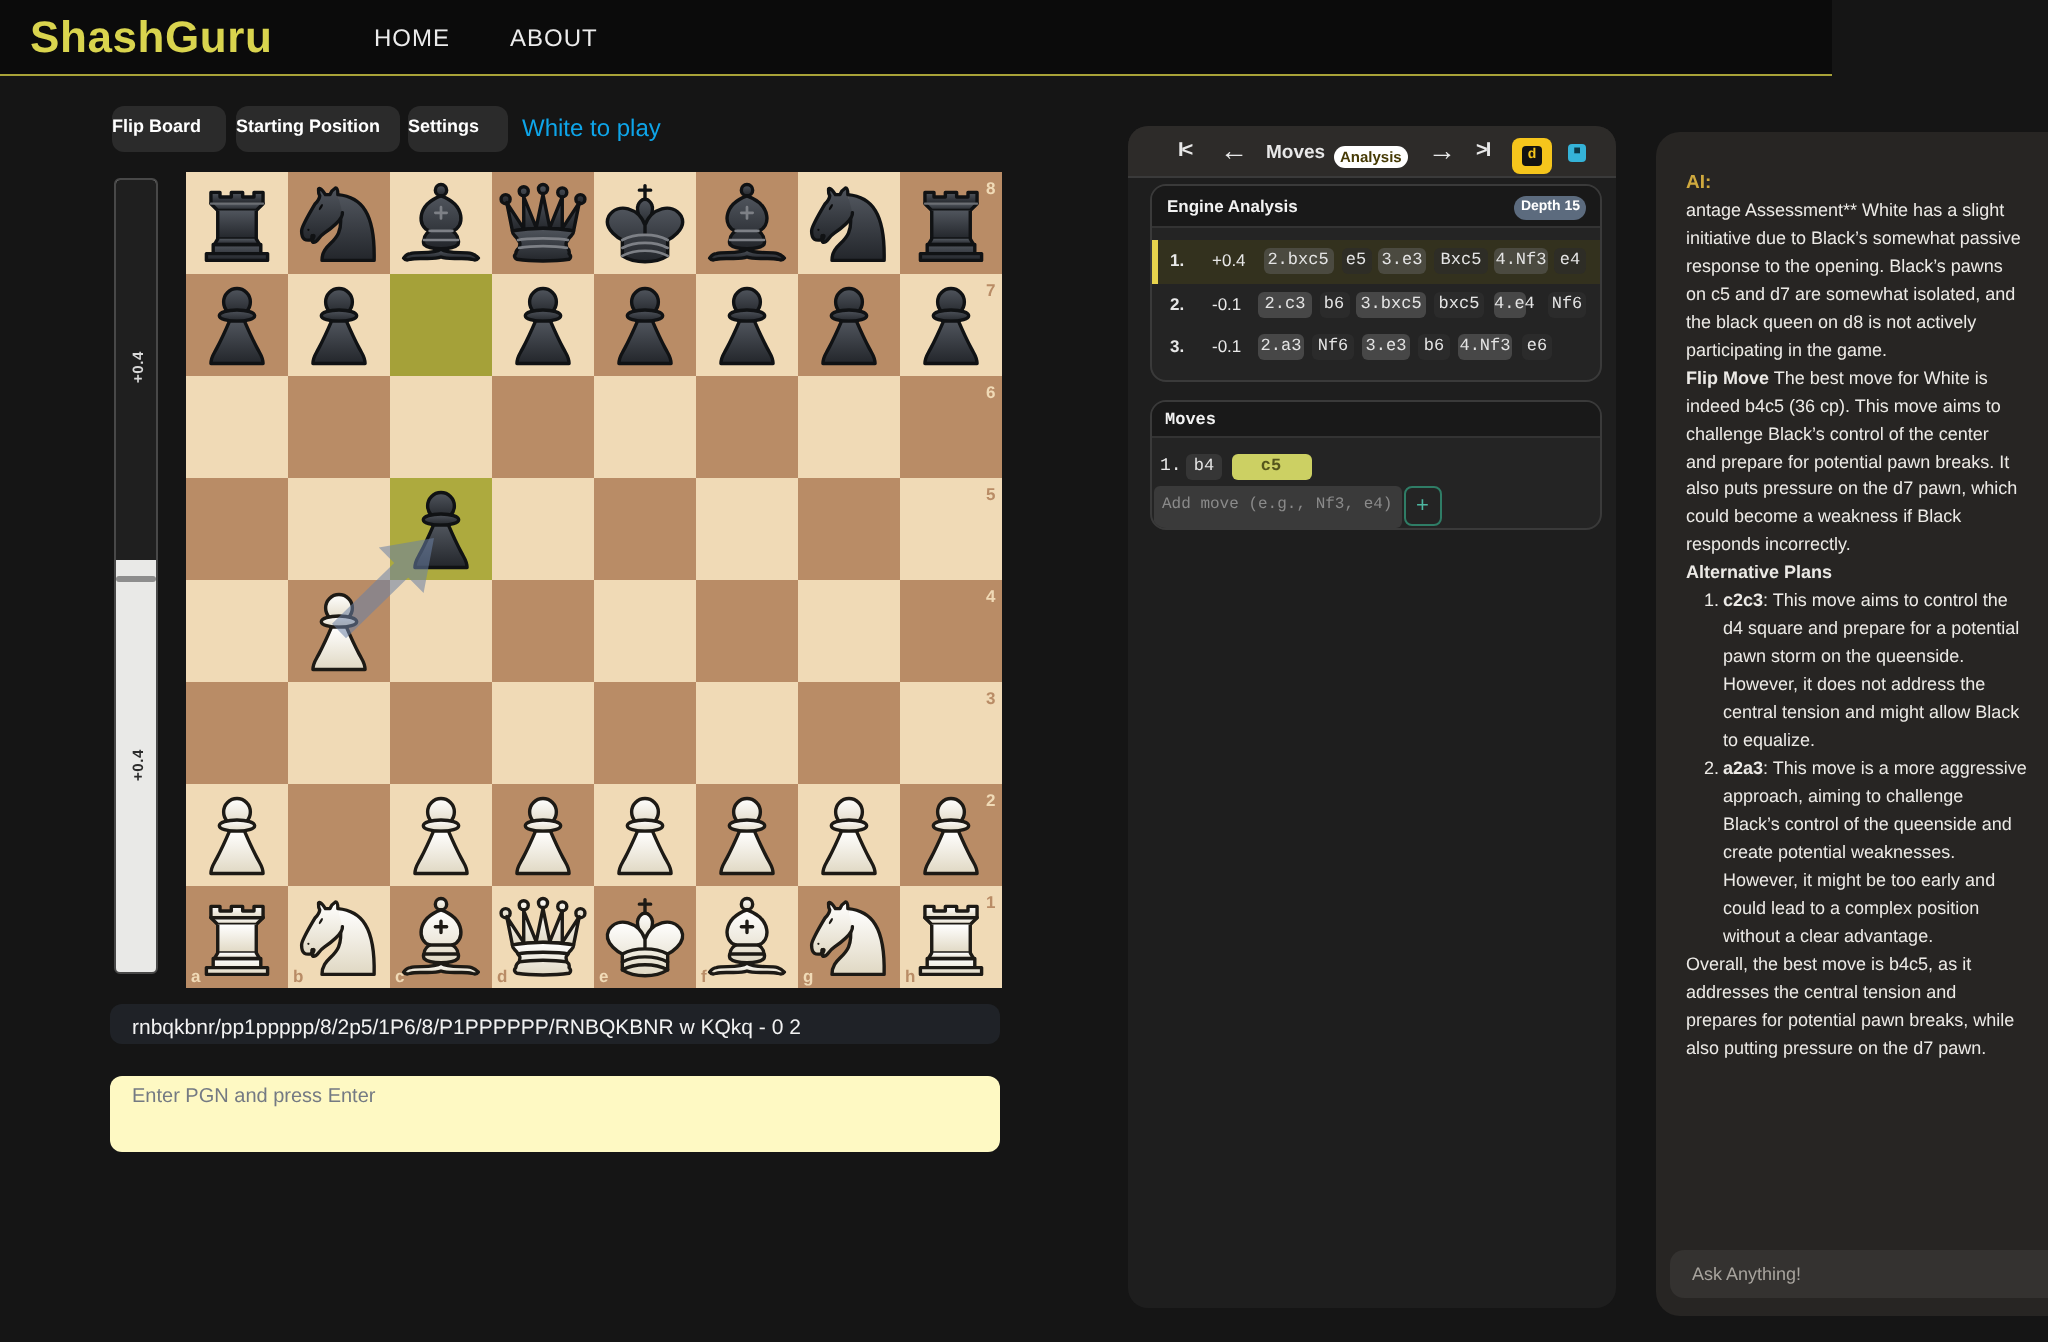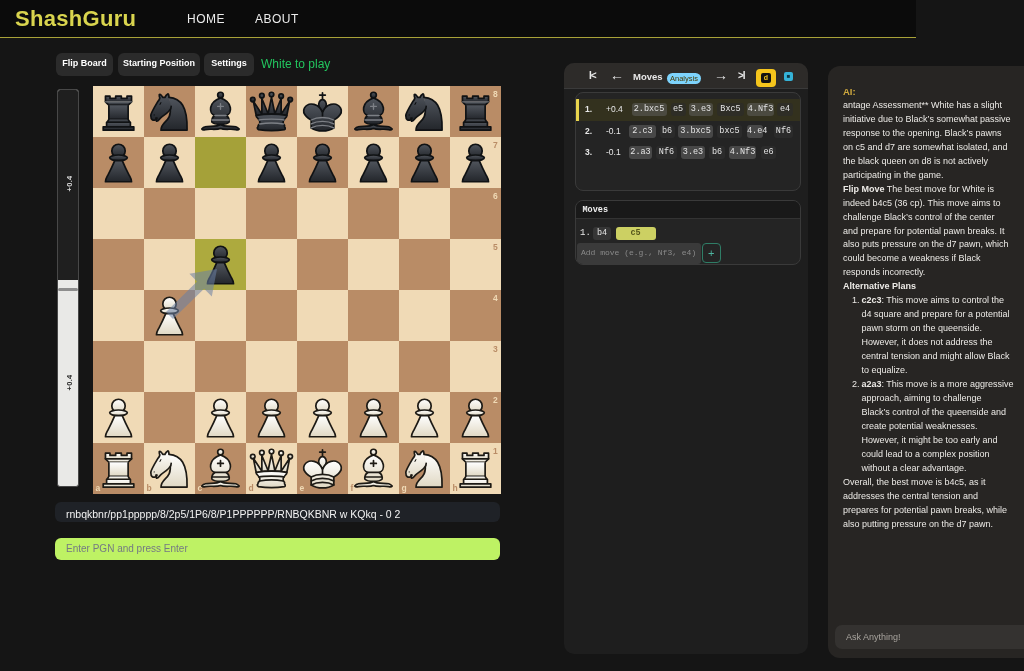--- a/index.html
+++ b/index.html
@@ -2,35 +2,35 @@
 <html><head><meta charset="utf-8">
 <style>
 *{margin:0;padding:0;box-sizing:border-box}
 html,body{width:1024px;height:671px;overflow:hidden;background:#151515;font-family:"Liberation Sans",sans-serif}
 .abs{position:absolute}
 
 .nav{position:absolute;left:0;top:0;width:916px;height:38px;background:#0b0b0b;border-bottom:1.5px solid #a8a238}
 .brand{position:absolute;left:15px;top:6px;font-size:22px;font-weight:bold;color:#d9d44e;letter-spacing:.3px}
 .nl{position:absolute;top:12px;font-size:12px;color:#ececec;letter-spacing:.5px}
 
-.btn{position:absolute;background:#2b2b2b;border-radius:6px;color:#fff;font-size:9px;font-weight:bold;text-align:center;line-height:21px;height:23px;white-space:nowrap}
-.wtp{position:absolute;color:#22c55e;font-size:12px}
+.btn{position:absolute;background:#2b2b2b;border-radius:6px;color:#fff;font-size:9px;font-weight:bold;text-align:left;line-height:21px;height:23px;white-space:nowrap}
+.wtp{position:absolute;color:#0ea5e9;font-size:12px}
 
 .ebar{position:absolute;left:57px;top:89px;width:22px;height:398px;border:1px solid #484848;border-radius:3px;background:#e9e9e7;overflow:hidden}
 .ebar .dark{position:absolute;left:0;top:0;width:100%;height:190px;background:#1f1f1f}
 .ebar .mid{position:absolute;left:0;top:198px;width:100%;height:2.5px;background:#8d8d8d}
 .ev{position:absolute;font-size:7.5px;font-weight:bold;transform:rotate(-90deg);transform-origin:center;letter-spacing:.3px}
 
 .fen{position:absolute;left:55px;top:502px;width:445px;height:20px;background:#1f2227;border-radius:6px;color:#f2f2f2;font-size:10.5px;line-height:24px;padding-left:11px;white-space:nowrap}
-.pgn{position:absolute;left:55px;top:538px;width:445px;height:22px;background:#bef264;border-radius:6px;color:#747a83;font-size:10px;line-height:21px;padding-left:11px}
+.pgn{position:absolute;left:55px;top:538px;width:445px;height:38px;background:#fef9c3;border-radius:6px;color:#747a83;font-size:10px;line-height:21px;padding-left:11px}
 
 .mid{position:absolute;left:564px;top:63px;width:244px;height:591px;background:#1e1e1e;border-radius:10px}
 .mnav{position:absolute;left:0;top:0;width:244px;height:26px;background:#2d2b29;border-radius:10px 10px 0 0;border-bottom:1px solid #3a3a3a}
 .mnav .ic{position:absolute;color:#e8e8e8;white-space:nowrap}
-.pillA{position:absolute;left:103px;top:9.5px;background:#7dd3fc;color:#463a05;font-size:7.5px;font-weight:normal;border-radius:6px;padding:0 3px;line-height:11px;height:11px}
+.pillA{position:absolute;left:103px;top:9.5px;background:#ffffff;color:#463a05;font-size:7.5px;font-weight:bold;border-radius:6px;padding:0 3px;line-height:11px;height:11px}
 .ybtn{position:absolute;left:192px;top:5.5px;width:20px;height:18px;background:#f5c51c;border-radius:4px}
 .ybtn .inner{position:absolute;left:5px;top:4px;width:10px;height:10px;background:#121212;border-radius:2px;color:#f5c51c;font-size:7px;font-weight:bold;text-align:center;line-height:10px}
 .cbtn{position:absolute;left:220px;top:9px;width:9px;height:9px;background:#35b3d8;border-radius:2px;color:#0c3745;font-size:6px;text-align:center;line-height:9px}
 .box{position:absolute;left:11px;width:226px;background:#242424;border:1px solid #3a3a3a;border-radius:8px;overflow:hidden}
 .bhead{height:21px;background:#191919;border-bottom:1px solid #333;color:#f2f2f2;font-size:8.5px;font-weight:bold;line-height:21px;padding-left:11px;position:relative}
 .depth{position:absolute;right:7px;top:4.5px;background:#5c6b7e;color:#fff;border-radius:6px;font-size:7px;font-weight:bold;padding:0 3px;line-height:12px;height:12px}
 .erow{position:relative;height:21.5px}
 .erow.best{background:#33311e;border-left:3px solid #e8d44d}
 .enum{position:absolute;left:9px;top:5px;font-size:8.5px;font-weight:bold;color:#e8e8e8}
 .eev{position:absolute;left:30px;top:5px;font-size:8.5px;color:#e8e8e8}
@@ -261,20 +261,21 @@
     <span class="pillA">Analysis</span>
     <span class="ic" style="left:150px;top:4px;font-size:14px">→</span>
     <span class="ic" style="left:174px;top:7px;font-size:10px;font-weight:bold;letter-spacing:-1px">&gt;I</span>
     <span class="ybtn">
         <span class="inner">d</span>
       </span>
     <span class="cbtn">■</span>
   </div>
 
   <div class="box" style="top:29px;height:99px">
+    <div class="bhead" style="padding-left:7.5px">Engine Analysis<span class="depth">Depth 15</span></div>
     <div style="padding-top:6px">
       <div class="erow best">
         <span class="enum" style="left:6px">1.</span>
           <span class="eev" style="left:27px">+0.4</span>
         <span class="pill pw" style="left:52.5px;width:35px">2.bxc5</span>
         <span class="pill pb" style="left:91.5px;width:15px">e5</span>
         <span class="pill pw" style="left:110px;width:24px">3.e3</span>
         <span class="pill pb" style="left:138px;width:27px">Bxc5</span>
         <span class="pill pw" style="left:168px;width:27px">4.Nf3</span>
         <span class="pill pb" style="left:198px;width:16px">e4</span>

